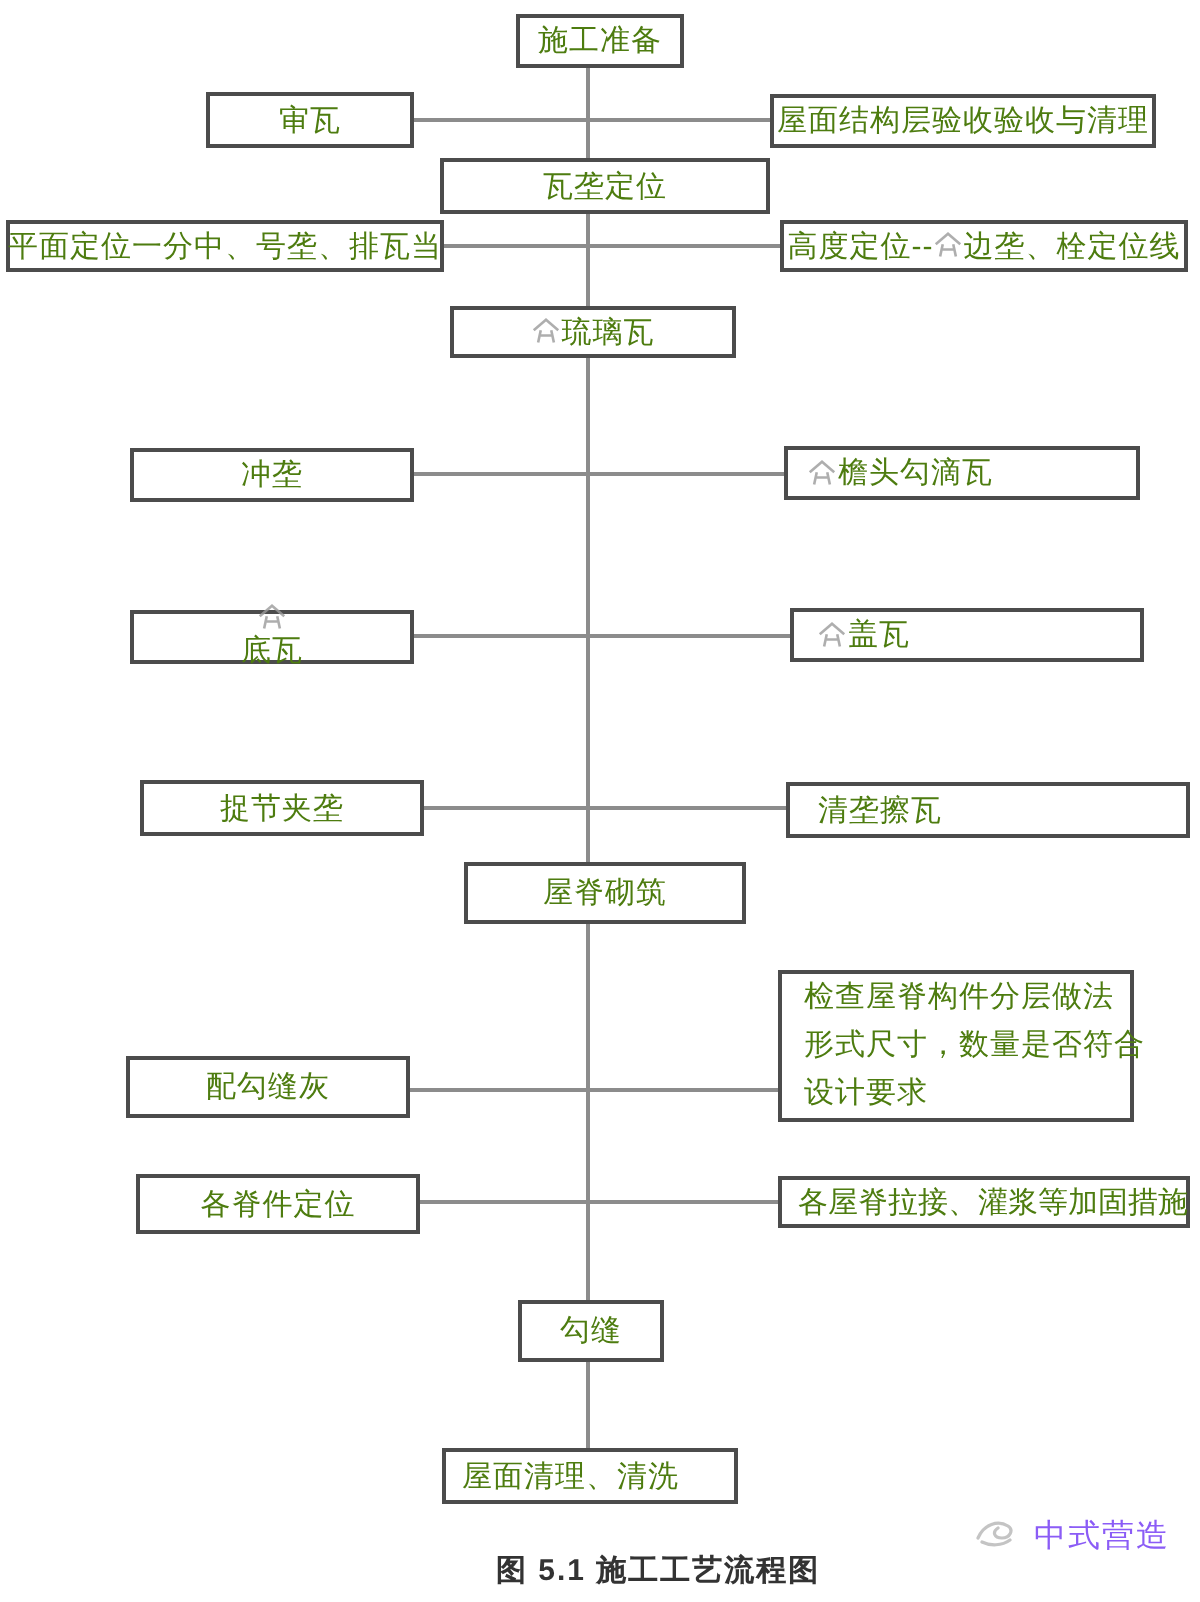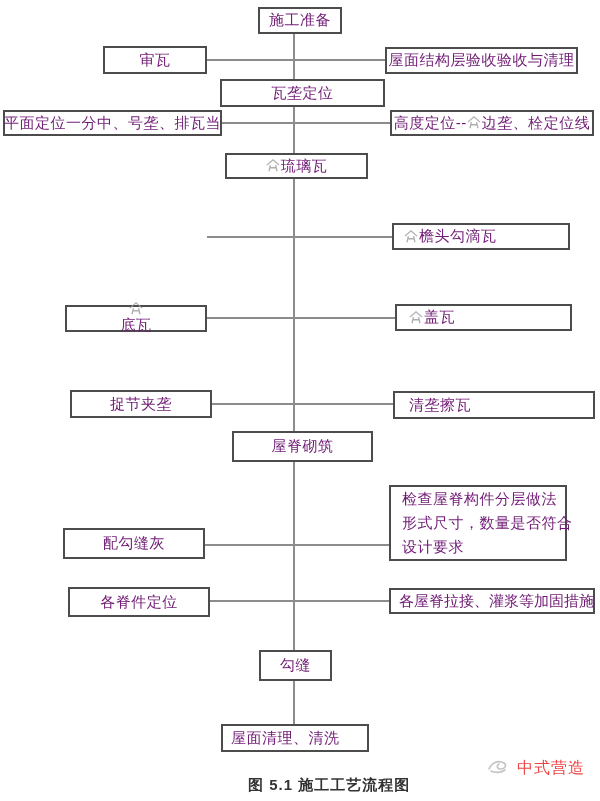--- a/index.html
+++ b/index.html
@@ -2,21 +2,21 @@
 <html><head>
 <meta charset="utf-8">
 <style>
   html,body{margin:0;padding:0;background:#fff;}
   #canvas{
     position:relative;width:600px;height:801px;background:#ffffff;overflow:hidden;
     font-family:"Liberation Sans","DejaVu Sans",sans-serif;
   }
   .node{
     position:absolute;background:#fff;border:2px solid #4c4c4c;box-sizing:border-box;
-    display:flex;align-items:center;font-size:15px;color:#701a75;white-space:nowrap;
+    display:flex;align-items:center;font-size:15px;color:#4d7c0f;white-space:nowrap;
     letter-spacing:0.5px;
   }
   .center{justify-content:center;}
   .vline,.hline{position:absolute;background:#8c8c8c;}
   .vline{width:2px;}
   .hline{height:2px;}
   .wmark{display:inline-flex;align-items:center;margin-right:1px;opacity:.8;flex:0 0 auto;}
   .wmark svg{display:block;}
   
   #n-prep{left:258px;top:7px;width:84px;height:27px;}
@@ -54,21 +54,21 @@
   #h5{left:212px;top:403px;width:181px;}
   #h6{left:205px;top:544px;width:184px;}
   #h7{left:210px;top:600px;width:179px;}
   #caption{
     position:absolute;left:212px;top:776px;font-size:15px;font-weight:bold;color:#333;
     letter-spacing:1px;
     padding-left:36px;
   }
   #watermark{
     position:absolute;left:487px;top:757px;display:flex;align-items:center;gap:4px;
-    color:#ef4444;font-size:16px;letter-spacing:1px;
+    color:#8b5cf6;font-size:16px;letter-spacing:1px;
   }
 </style>
 </head>
 <body>
 
 <div id="canvas">
 
   <div class="vline" id="v1"></div>
   <div class="vline" id="v2"></div>
   <div class="vline" id="v3"></div>
@@ -115,20 +115,23 @@
 
   <div class="node center" id="n-glazed">
     <span class="wmark">
       <svg width="14" height="14" viewBox="0 0 16 16">
           <path d="M1 7 L8 1 L15 7 M5 7 L3.5 14 M11 7 L12.5 14 M5 10 L11 10" fill="none" stroke="#9b9b9b" stroke-width="1.5"></path>
         </svg>
     </span>
     <span>琉璃瓦</span>
   </div>
 
+  <div class="node center" id="n-chong">
+    <span>冲垄</span>
+  </div>
 
   <div class="node" id="n-eaves">
     <span class="wmark">
       <svg width="14" height="14" viewBox="0 0 16 16">
           <path d="M1 7 L8 1 L15 7 M5 7 L3.5 14 M11 7 L12.5 14 M5 10 L11 10" fill="none" stroke="#9b9b9b" stroke-width="1.5"></path>
         </svg>
     </span>
     <span>檐头勾滴瓦</span>
   </div>
 

